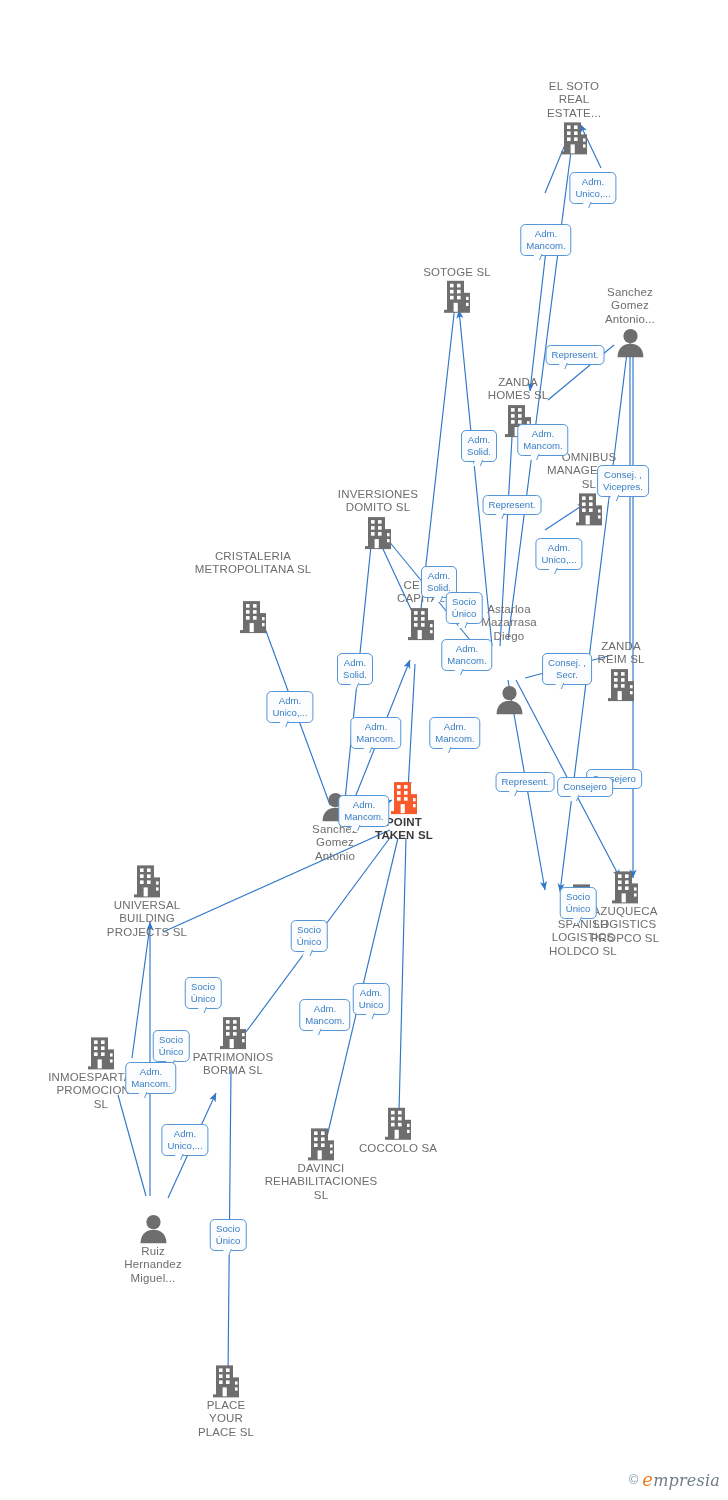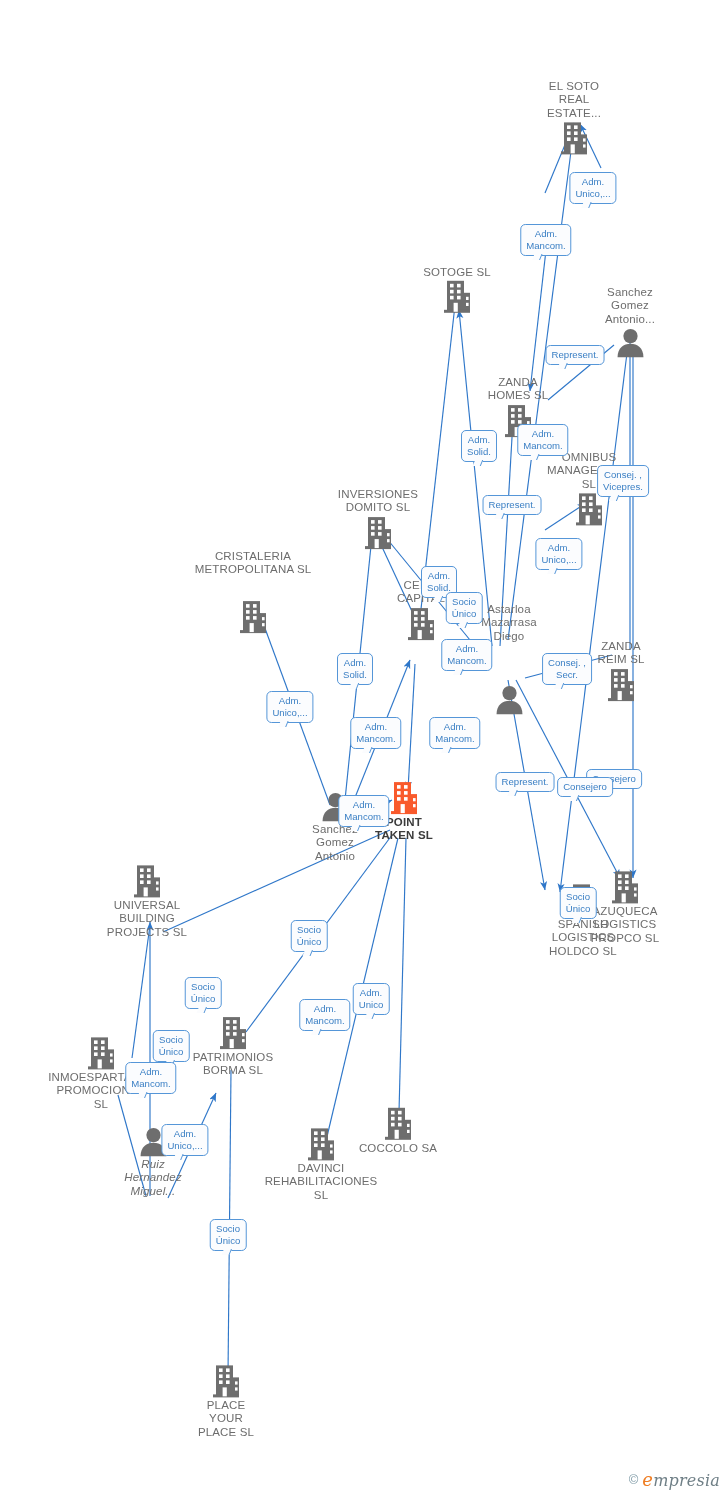--- a/index.html
+++ b/index.html
@@ -404,21 +404,21 @@
             <rect x="8" y="10" width="3.6" height="3.6" fill="#fff"></rect>
             <rect x="15" y="10" width="3.6" height="3.6" fill="#fff"></rect>
             <rect x="8" y="16" width="3.6" height="3.6" fill="#fff"></rect>
             <rect x="15" y="16" width="3.6" height="3.6" fill="#fff"></rect>
             <rect x="24" y="17" width="2.6" height="3.2" fill="#fff"></rect>
             <rect x="24" y="23" width="2.6" height="3.2" fill="#fff"></rect>
             <rect x="11.6" y="23" width="4.2" height="9" fill="#fff"></rect>
           </svg></div>
         <div class="nlabel">COCCOLO SA</div>
       </div>
-      <div class="node" style="left: 153px; top: 1162px; font-style: italic;">
+      <div class="node" style="left: 153px; top: 1249px;">
         <div class="glyph"><svg width="29" height="31" viewBox="0 0 30 32" xmlns="http://www.w3.org/2000/svg">
             <circle cx="15" cy="9.5" r="7.4" fill="#6e6e6e"></circle>
             <path d="M1.6,31.5 C1.6,21.5 8,17.4 15,17.4 C22,17.4 28.4,21.5 28.4,31.5 Z" fill="#6e6e6e"></path>
           </svg></div>
         <div class="nlabel">Ruiz
 Hernandez
 Miguel...</div>
       </div>
       <div class="node" style="left: 226px; top: 1402px;">
         <div class="glyph"><svg width="30" height="34" viewBox="0 0 30 34" xmlns="http://www.w3.org/2000/svg">

